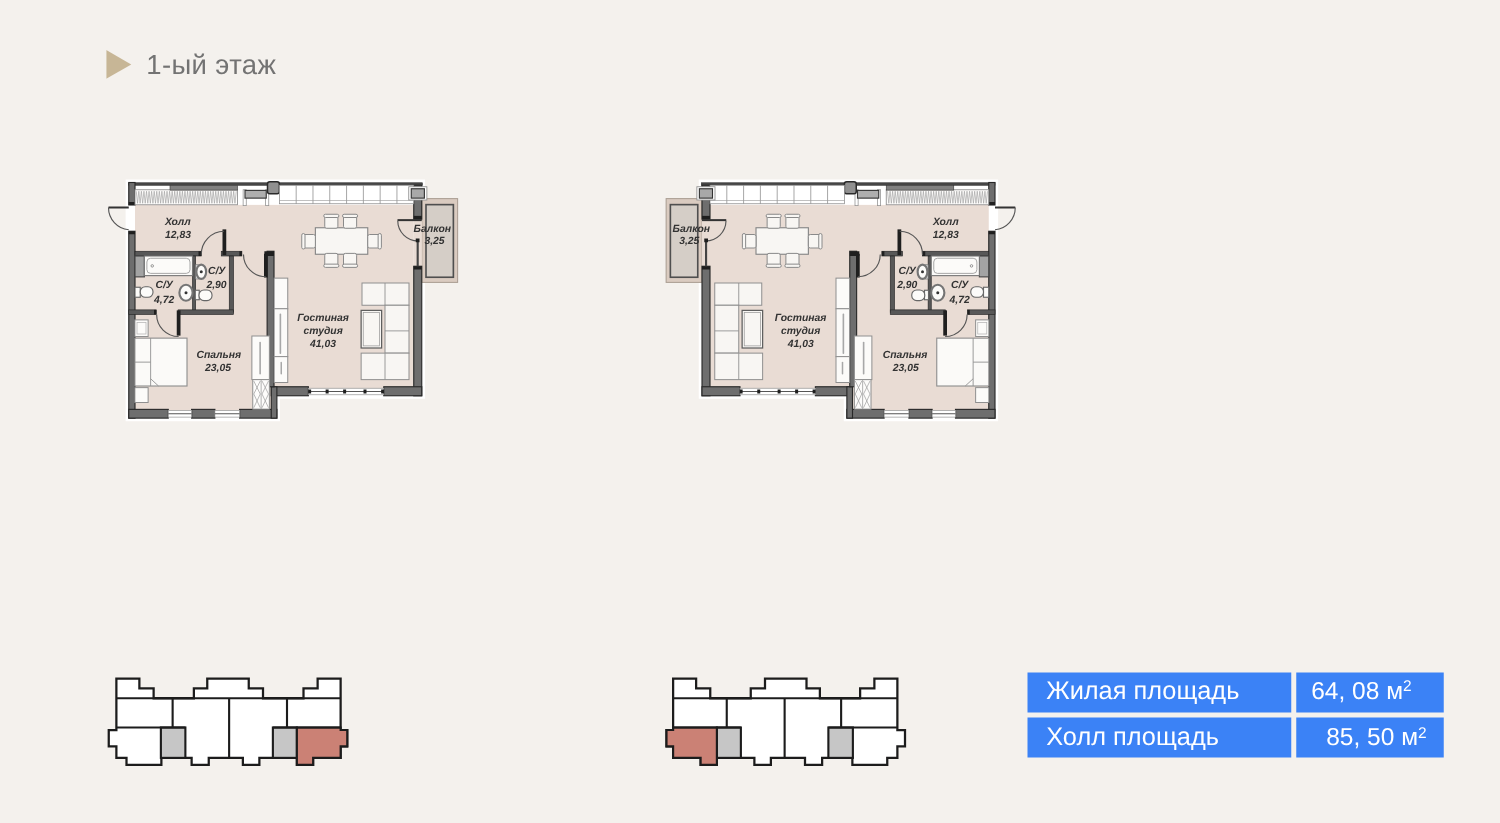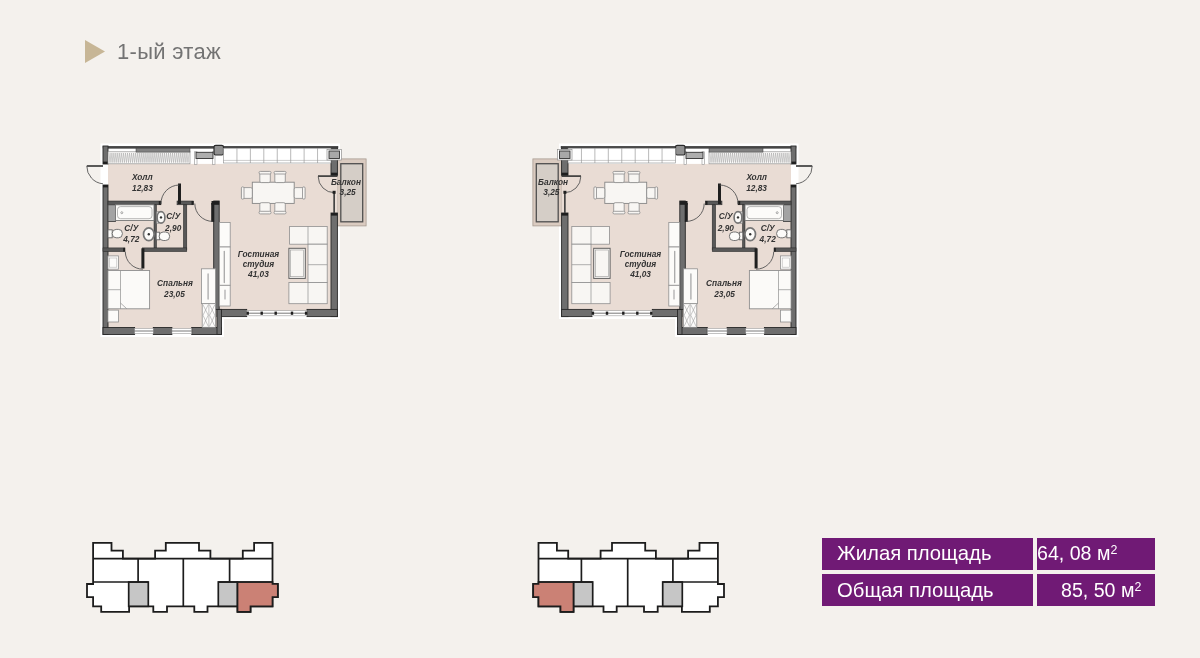--- a/index.html
+++ b/index.html
@@ -1,17 +1,17 @@
 <!DOCTYPE html>
 <html><head><meta charset="utf-8">
 <style>
 html,body{margin:0;padding:0;}
 body{width:1200px;height:658px;background:#f4f1ed;font-family:"Liberation Sans",sans-serif;position:relative;overflow:hidden;}
 .abs{position:absolute;}
-.cell{position:absolute;background:#701a75;color:#ffffff;font-size:20.3px;}
+.cell{position:absolute;background:#3b82f6;color:#ffffff;font-size:20.3px;}
 </style></head>
 <body>
 
 <svg class="abs" style="left:85px;top:40px" width="22" height="24" viewBox="0 0 22 24">
     <polygon points="0,0 20,11.5 0,23" fill="#c7b696"></polygon>
   </svg>
 
 <div class="abs" style="left:117px;top:39px;font-size:22px;color:#737373;letter-spacing:0.3px;">1-ый этаж</div>
 <svg class="abs" style="left:0;top:0" width="1200" height="658" viewBox="0 0 1200 658">
 
@@ -635,16 +635,16 @@
 <line x1="717.9" y1="582" x2="662.7" y2="582" stroke="#1c1c1c" stroke-width="1.7"></line>
 <line x1="592.7" y1="582" x2="538.5" y2="582" stroke="#1c1c1c" stroke-width="1.7"></line>
 <line x1="672.9" y1="558.6" x2="672.9" y2="582" stroke="#1c1c1c" stroke-width="1.7"></line>
 <line x1="627.7" y1="558.6" x2="627.7" y2="606.3" stroke="#1c1c1c" stroke-width="1.7"></line>
 <line x1="581.4" y1="558.6" x2="581.4" y2="582" stroke="#1c1c1c" stroke-width="1.7"></line>
 </g>
 </svg>
 
 <div class="cell" style="left:822px;top:538px;width:211px;height:31.5px;line-height:31.5px;padding-left:15px;box-sizing:border-box;">Жилая площадь</div>
 
-<div class="cell" style="left:1037px;top:538px;width:118px;height:31.5px;line-height:31.5px;box-sizing:border-box;font-size:19.6px;">64, 08 м<span style="font-size:12.4px;position:relative;top:-6px;">2</span></div>
-
-<div class="cell" style="left:822px;top:573.5px;width:211px;height:32px;line-height:32px;padding-left:15px;box-sizing:border-box;">Общая площадь</div>
+<div class="cell" style="left:1037px;top:538px;width:118px;height:31.5px;line-height:31.5px;padding-left:12px;box-sizing:border-box;font-size:19.6px;">64, 08 м<span style="font-size:12.4px;position:relative;top:-6px;">2</span></div>
+
+<div class="cell" style="left:822px;top:573.5px;width:211px;height:32px;line-height:32px;padding-left:15px;box-sizing:border-box;">Холл площадь</div>
 
 <div class="cell" style="left:1037px;top:573.5px;width:118px;height:32px;line-height:32px;padding-left:24px;box-sizing:border-box;font-size:19.6px;">85, 50 м<span style="font-size:12.4px;position:relative;top:-6px;">2</span></div>
 </body></html>

